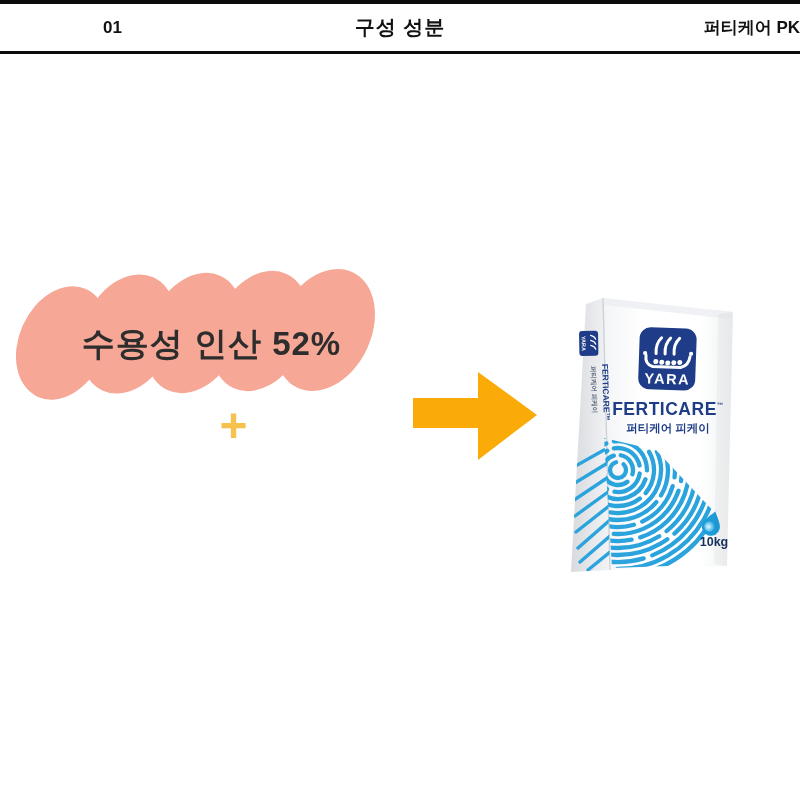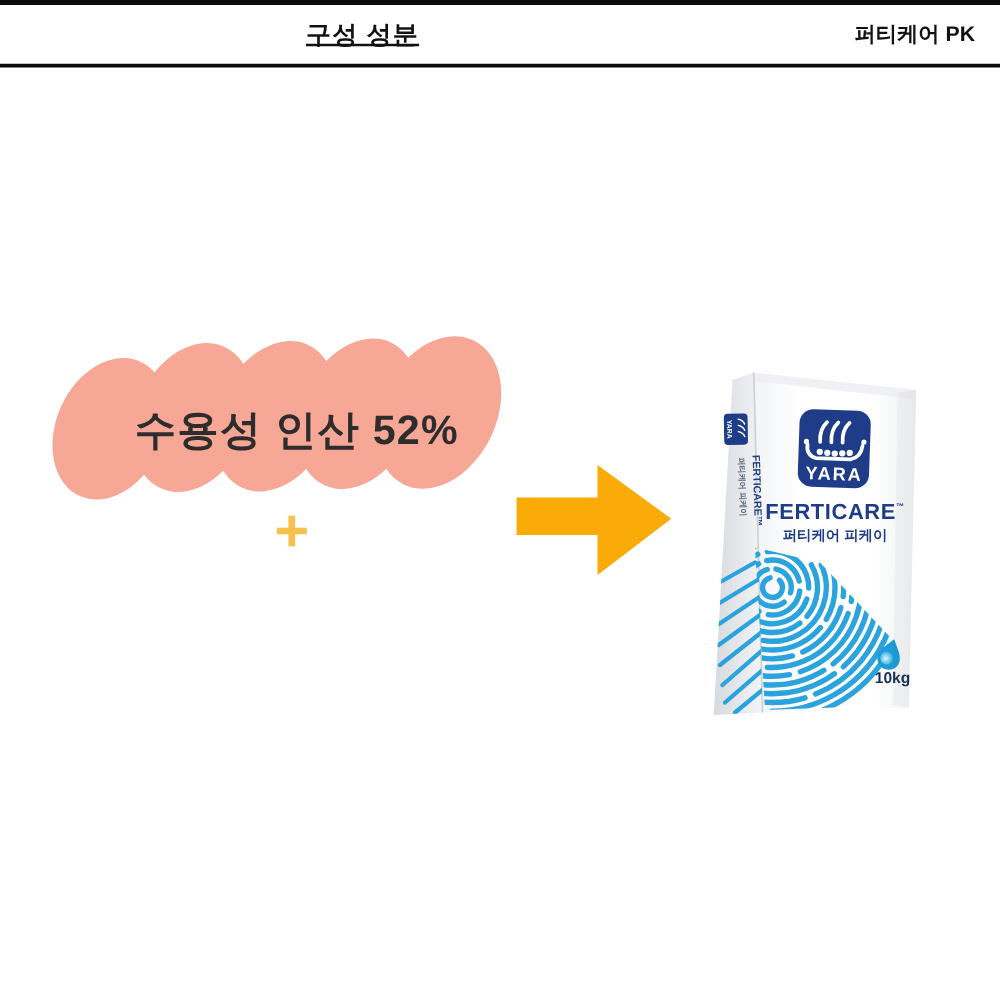--- a/index.html
+++ b/index.html
@@ -5,32 +5,32 @@
   html,body{margin:0;padding:0;background:#fff;}
   .slide{position:relative;width:800px;height:800px;background:#ffffff;overflow:hidden;
          font-family:"Liberation Sans","DejaVu Sans",sans-serif;}
   
   .rule{position:absolute;left:0;width:800px;background:#0b0b0b;}
   .rule.top{top:0;height:4px;}
   .rule.mid{top:51px;height:3px;}
   .header-row{position:absolute;left:0;top:4px;width:800px;height:47px;
               display:flex;align-items:center;color:#111;}
   .h-num{width:220px;padding-left:103px;box-sizing:border-box;font-size:17px;font-weight:700;}
-  .h-title{flex:1;text-align:center;font-size:20px;font-weight:800;letter-spacing:1px;text-decoration:underline;}
-  .h-prod{width:220px;padding-right:20px;box-sizing:border-box;text-align:right;
+  .h-title{flex:1;text-align:center;font-size:20px;font-weight:800;letter-spacing:1px;}
+  .h-prod{width:220px;box-sizing:border-box;text-align:right;
           font-size:17px;font-weight:700;}
   
   .blob{position:absolute;}
   .blob .lobe{position:absolute;border-radius:50%;}
   .blob.pink .lobe{background:#F6A795;}
   .blob.green .lobe{background:#C8DF9C;}
   .blob .label{position:relative;z-index:2;width:100%;height:100%;display:flex;
                align-items:center;justify-content:center;font-size:33px;font-weight:800;
                color:#2d2d2d;letter-spacing:1px;white-space:nowrap;}
-  .blob.pink{left:47px;top:276px;width:357px;height:136px;}
+  .blob.pink{left:21px;top:276px;width:357px;height:136px;}
   .blob.pink .lobe:nth-child(1){left:-2px;top:8px;width:86px;height:118px;transform:rotate(24deg);}
   .blob.pink .lobe:nth-child(2){left:62px;top:-4px;width:90px;height:124px;transform:rotate(24deg);}
   .blob.pink .lobe:nth-child(3){left:128px;top:-6px;width:90px;height:126px;transform:rotate(25deg);}
   .blob.pink .lobe:nth-child(4){left:194px;top:-8px;width:90px;height:126px;transform:rotate(25deg);}
   .blob.pink .lobe:nth-child(5){left:258px;top:-10px;width:92px;height:128px;transform:rotate(26deg);}
   .blob.pink .label{padding-left:12px;}
   .blob.green{left:35px;top:438px;width:385px;height:142px;}
   .blob.green .lobe:nth-child(1){left:0px;top:12px;width:88px;height:118px;transform:rotate(24deg);}
   .blob.green .lobe:nth-child(2){left:68px;top:2px;width:92px;height:126px;transform:rotate(24deg);}
   .blob.green .lobe:nth-child(3){left:140px;top:-2px;width:92px;height:130px;transform:rotate(25deg);}
@@ -46,20 +46,21 @@
   
   .bag{position:absolute;left:566px;top:292px;width:182px;height:285px;}
 </style>
 </head>
 <body>
 
 <div class="slide">
 
   <div class="rule top"></div>
   <div class="header-row">
+    <div class="h-num">01</div>
     <div class="h-title">구성 성분</div>
     <div class="h-prod">퍼티케어 PK</div>
   </div>
   <div class="rule mid"></div>
 
   <div class="blob pink">
     <div class="lobe"></div>
     <div class="lobe"></div>
     <div class="lobe"></div>
     <div class="lobe"></div>

